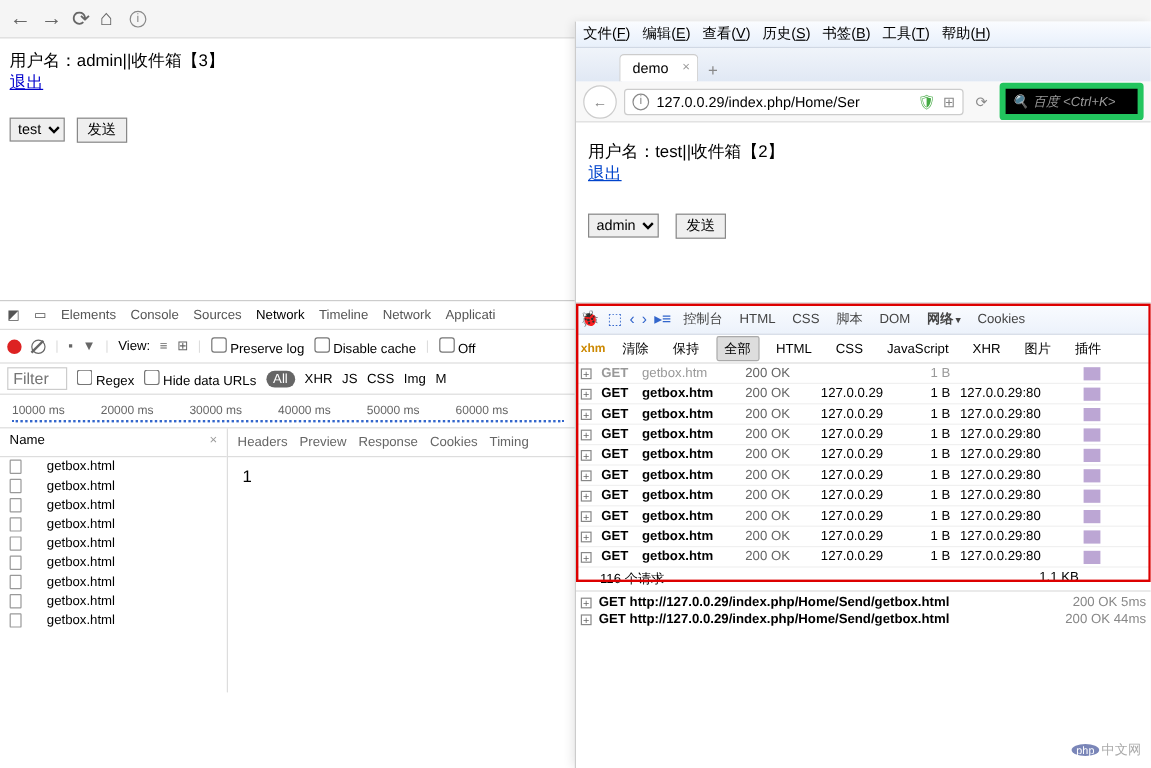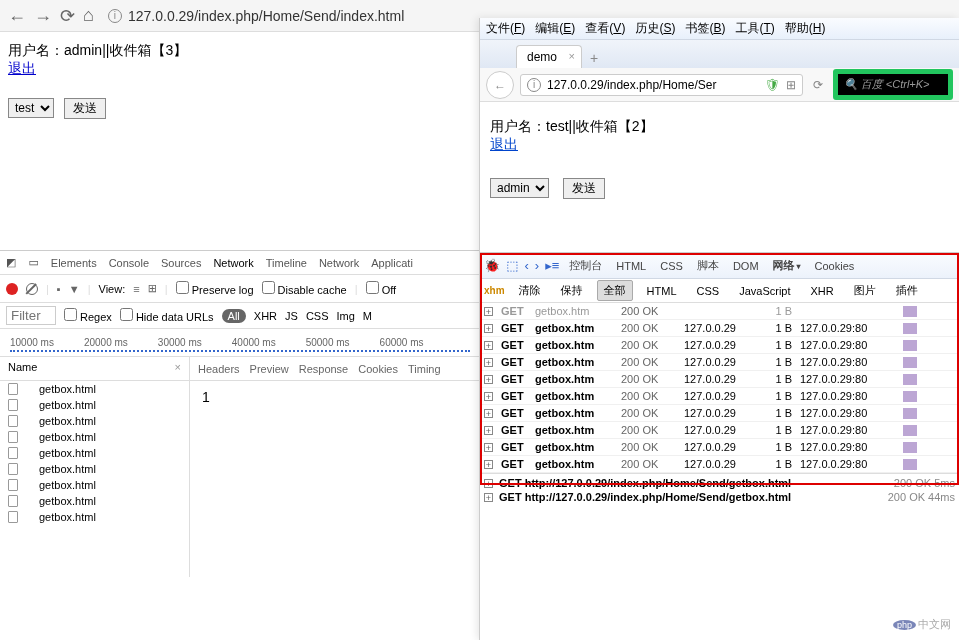--- a/index.html
+++ b/index.html
@@ -98,21 +98,20 @@
 </head>
 <body>
 
 <div class="left-toolbar">
   <span class="nav-btn">←</span>
   <span class="nav-btn">→</span>
   <span class="nav-btn">⟳</span>
   <span class="nav-btn">⌂</span>
   <div class="url-bar">
     <span class="url-icon">i</span>
-    <span>127.0.0.29/index.php/Home/Send/index.html</span>
   </div>
 </div>
 
 <div class="left-page">
   <div class="username">用户名：admin||收件箱【3】</div>
   <a href="#" class="exit">退出</a>
   <div class="controls">
     <select><option>test</option></select>
     <button>发送</button>
   </div>
@@ -385,20 +384,24 @@
           <span class="ff-plus">+</span>
           <span class="ff-method">GET</span>
           <span class="ff-url-cell"><b>getbox.htm</b></span>
           <span class="ff-status">200 OK</span>
           <span class="ff-domain">127.0.0.29</span>
           <span class="ff-size">1 B</span>
           <span class="ff-remote">127.0.0.29:80</span>
           <span class="ff-bar"></span>
         </div>
       </div>
+    <div class="ff-summary">
+      <span>116 个请求</span>
+      <span class="kb">1.1 KB</span>
+    </div>
     <div class="ff-bottom" id="ff-bottom">
         <div class="ff-bottom-row">
           <span class="ff-plus">+</span>
           <span><b>GET http://127.0.0.29/index.php/Home/Send/getbox.html</b></span>
           <span style="margin-left:auto;color:#888">200 OK 5ms</span>
         </div>
         <div class="ff-bottom-row">
           <span class="ff-plus">+</span>
           <span><b>GET http://127.0.0.29/index.php/Home/Send/getbox.html</b></span>
           <span style="margin-left:auto;color:#888">200 OK 44ms</span>

